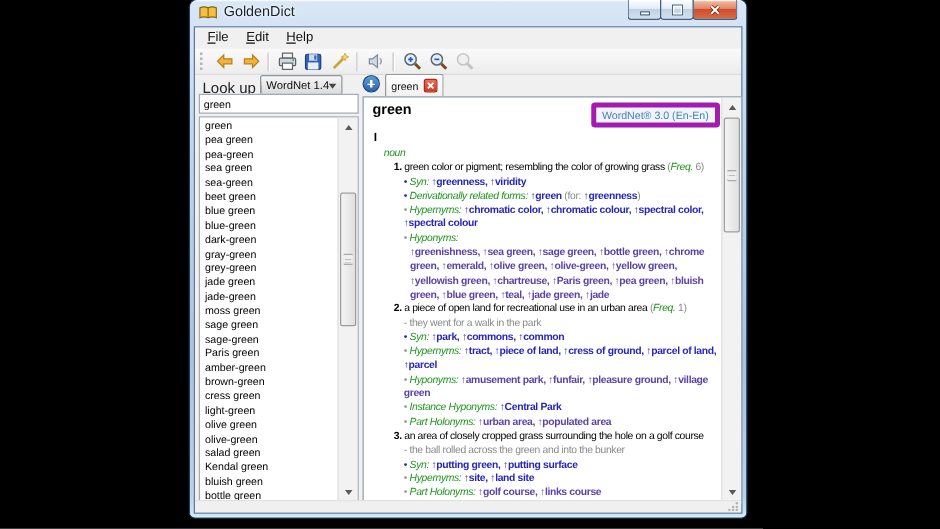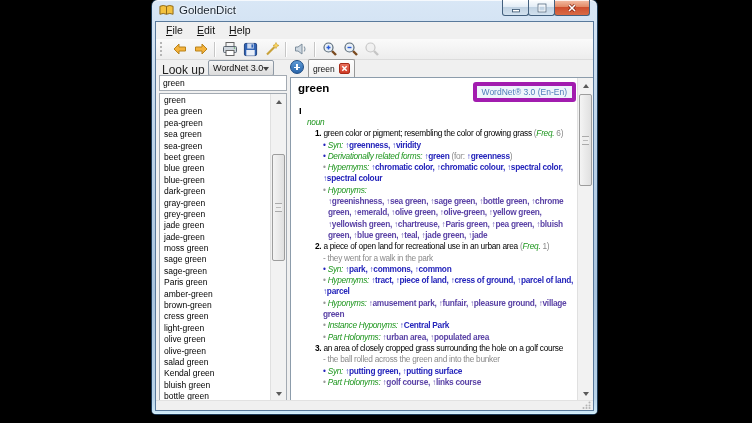--- a/index.html
+++ b/index.html
@@ -195,21 +195,21 @@
       <div class="tbtn" style="opacity:.5">
         <svg width="16" height="16" viewBox="0 0 16 16">
             <line x1="10" y1="10" x2="14" y2="14" stroke="#9a9a9a" stroke-width="2.4"></line>
             <circle cx="6.5" cy="6.5" r="4.5" fill="#eee" stroke="#9a9a9a" stroke-width="1.2"></circle>
           </svg>
       </div>
     </div>
 
     <span class="lookup-label">Look up in:</span>
     <div class="combo">
-      <span>WordNet 3.0</span>
+      <span>WordNet 1.4</span>
       <span class="combo-arrow"></span>
     </div>
 
     <input class="search-input" value="green" style="">
 
     <div class="wordlist">
       <div class="wl-items" id="wordlist-items">
           <div class="wl-item">green</div>
           <div class="wl-item">pea green</div>
           <div class="wl-item">pea-green</div>
@@ -279,20 +279,21 @@
             <div class="ln l2"><span class="r-b">2. </span><span>a piece of open land for recreational use in an urban area </span><span class="r-g">(</span><span class="r-gi">Freq.</span><span class="r-g"> 1)</span></div>
             <div class="ln l3"><span class="r-g">- they went for a walk in the park</span></div>
             <div class="ln l3"><span class="r-bb">• </span><span class="r-gi">Syn: </span><span class="r-lb">↑park, </span><span class="r-lb">↑commons, </span><span class="r-lb">↑common</span></div>
             <div class="ln l3"><span class="r-bg">• </span><span class="r-gi">Hypernyms: </span><span class="r-lb">↑tract, </span><span class="r-lb">↑piece of land, </span><span class="r-lb">↑cress of ground, </span><span class="r-lb">↑parcel of land, </span><span class="r-lb">↑parcel</span></div>
             <div class="ln l3"><span class="r-bg">• </span><span class="r-gi">Hyponyms: </span><span class="r-lp">↑amusement park, </span><span class="r-lp">↑funfair, </span><span class="r-lp">↑pleasure ground, </span><span class="r-lp">↑village green</span></div>
             <div class="ln l3"><span class="r-bg">• </span><span class="r-gi">Instance Hyponyms: </span><span class="r-lb">↑Central Park</span></div>
             <div class="ln l3"><span class="r-bg">• </span><span class="r-gi">Part Holonyms: </span><span class="r-lp">↑urban area, </span><span class="r-lp">↑populated area</span></div>
             <div class="ln l2"><span class="r-b">3. </span><span>an area of closely cropped grass surrounding the hole on a golf course</span></div>
             <div class="ln l3"><span class="r-g">- the ball rolled across the green and into the bunker</span></div>
             <div class="ln l3"><span class="r-bb">• </span><span class="r-gi">Syn: </span><span class="r-lb">↑putting green, </span><span class="r-lb">↑putting surface</span></div>
+            <div class="ln l3"><span class="r-bg">• </span><span class="r-gi">Hypernyms: </span><span class="r-lb">↑site, </span><span class="r-lb">↑land site</span></div>
             <div class="ln l3"><span class="r-bg">• </span><span class="r-gi">Part Holonyms: </span><span class="r-lp">↑golf course, </span><span class="r-lp">↑links course</span></div>
           </div>
       </div>
       <div class="sbar">
         <div class="sbtn up">
             <span class="tri-up"></span>
           </div>
         <div class="sthumb" style="top:16px;height:90px">
             <span class="sgrip"></span>
           </div>

